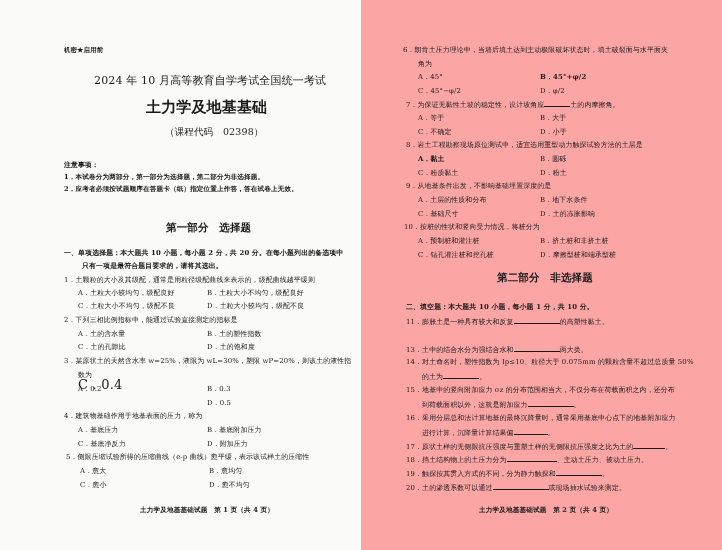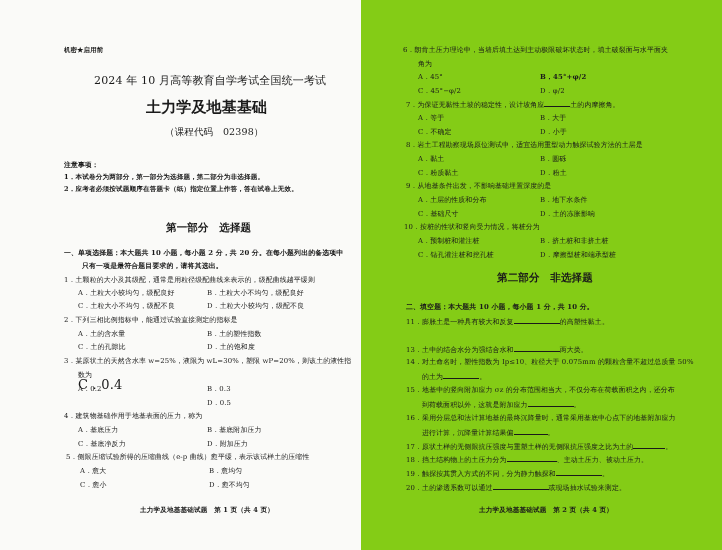--- a/index.html
+++ b/index.html
@@ -8,21 +8,21 @@
     background: #f7f7f5;
     font-family: "DejaVu Serif", "Liberation Serif", serif;
     color: #1a1a1a;
     position: relative;
   }
   .page {
     position: absolute; top: 0; height: 550px; width: 361px;
     background: #fafaf8;
   }
   .page-left { left: 0; }
-  .page-right { left: 361px; background: #84cc16; }
+  .page-right { left: 361px; background: #fca5a5; }
   .ln {
     position: absolute; white-space: nowrap;
     font-size: 7.2px; line-height: 10px; letter-spacing: 0.15px;
   }
   .b { font-weight: bold; }
   .confidential { left: 64px; top: 45px; font-size: 6.4px; font-weight: bold; }
   .exam-title { left: 94px; top: 74px; font-size: 11px; line-height: 14px; }
   .subject-title { left: 146px; top: 98px; font-size: 15px; line-height: 18px; font-weight: bold; }
   .course-code { left: 165px; top: 126px; font-size: 9.5px; line-height: 12px; }
   .section-title { font-size: 10.5px; line-height: 14px; font-weight: bold; }
@@ -92,21 +92,21 @@
 
   <div class="ln" style="left:45px;top:99px;font-size:6.9px;">
     <span>7．为保证无黏性土坡的稳定性，设计坡角应</span><span class="blank" style="width:26px;"></span><span>土的内摩擦角。</span>
   </div>
   <div class="ln" style="left:57px;top:113px;font-size:6.9px;">A．等于</div>
   <div class="ln" style="left:179px;top:113px;font-size:6.9px;">B．大于</div>
   <div class="ln" style="left:57px;top:127px;font-size:6.9px;">C．不确定</div>
   <div class="ln" style="left:179px;top:127px;font-size:6.9px;">D．小于</div>
 
   <div class="ln" style="left:45px;top:140px;font-size:6.9px;">8．岩土工程勘察现场原位测试中，适宜选用重型动力触探试验方法的土层是</div>
-  <div class="ln" style="left:57px;top:154px;font-size:6.9px;">A．黏土</div>
+  <div class="ln" style="left:57px;top:154px;font-size:6.9px;font-weight:bold;">A．黏土</div>
   <div class="ln" style="left:179px;top:154px;font-size:6.9px;">B．圆砾</div>
   <div class="ln" style="left:57px;top:168px;font-size:6.9px;">C．粉质黏土</div>
   <div class="ln" style="left:179px;top:168px;font-size:6.9px;">D．粉土</div>
 
   <div class="ln" style="left:45px;top:181px;font-size:6.9px;">9．从地基条件出发，不影响基础埋置深度的是</div>
   <div class="ln" style="left:57px;top:195px;font-size:6.9px;">A．土层的性质和分布</div>
   <div class="ln" style="left:179px;top:195px;font-size:6.9px;">B．地下水条件</div>
   <div class="ln" style="left:57px;top:209px;font-size:6.9px;">C．基础尺寸</div>
   <div class="ln" style="left:179px;top:209px;font-size:6.9px;">D．土的冻胀影响</div>
 

